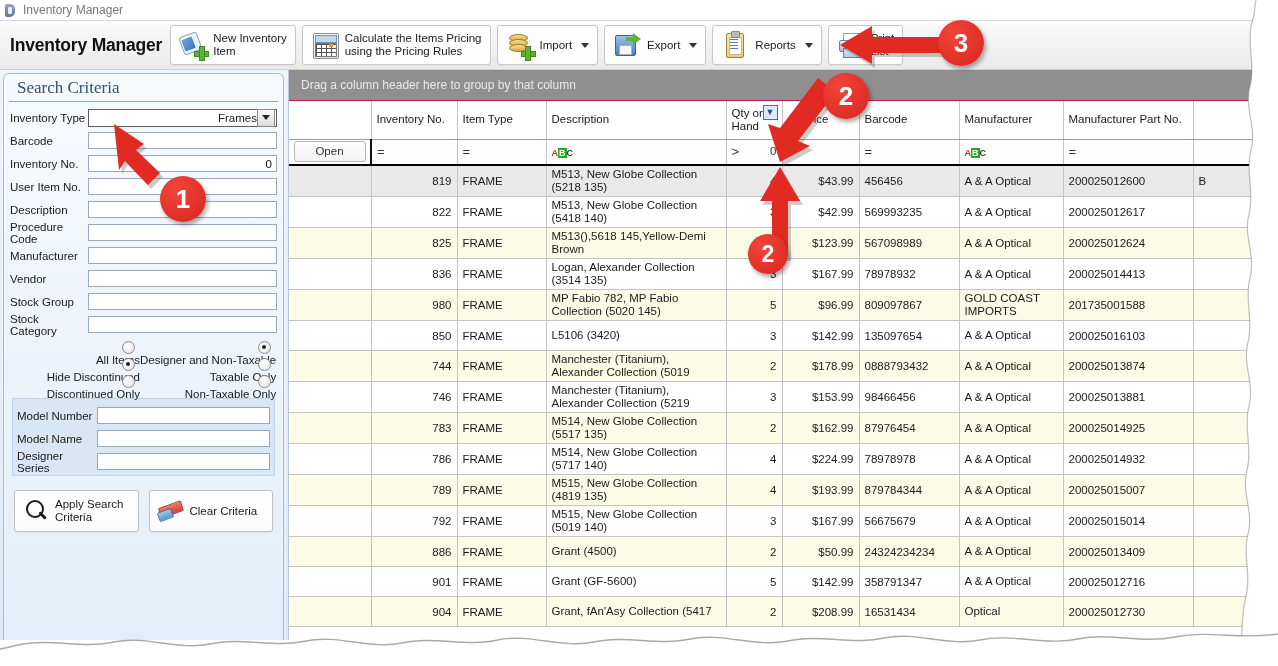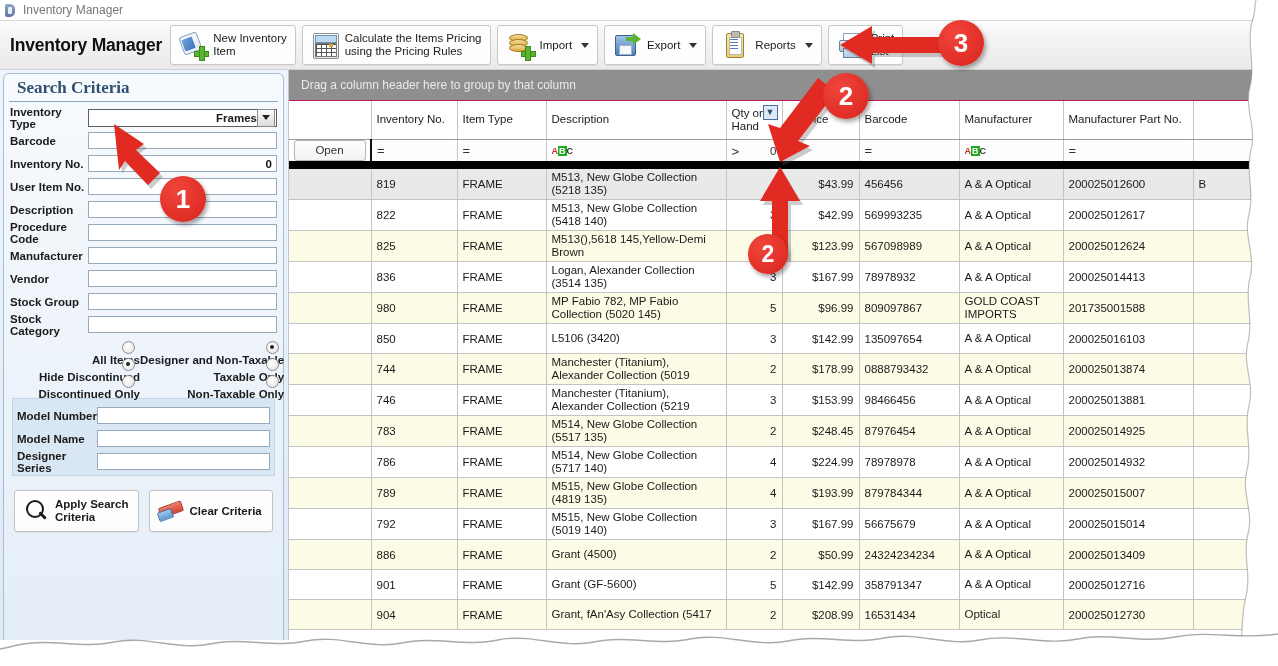--- a/index.html
+++ b/index.html
@@ -187,21 +187,20 @@
     border-right:1px solid #b9c7d6;
     position:relative;
     overflow:hidden;
   }
   .sp-inner{
     margin:3px 4px 0 3px;
     background:linear-gradient(180deg,#f7fafd,#e4edf7);
     border:1px solid #a9bdd2;border-radius:6px 6px 0 0;
     height:100%;
     padding:0;
-    font-weight:bold;
   }
   .sp-head{
     font-size:17px;color:#2f5070;padding:4px 0 3px 8px;
     border-bottom:1.5px solid #8fa8c2;margin:0 5px;
     font-family:"Liberation Serif","DejaVu Serif",serif;
   }
   .frm{padding:5px 6px 0 6px;}
   .row{display:flex;align-items:center;height:21px;margin-bottom:2px;}
   .row label{width:78px;flex:0 0 78px;font-size:11.5px;color:#1a1a1a;}
   .row .fld{
@@ -300,21 +299,21 @@
   th.colman{width:104px;}
   th.colpart{width:130px;}
   th.colextra{width:86px;}
   .filterglyph{
     position:absolute;right:4px;top:4px;width:13px;height:13px;
     border:1px solid #4a6fa5;background:#dfe9f6;
     display:flex;align-items:center;justify-content:center;
     font-size:9px;color:#2b4d7e;line-height:1;
   }
   tr.filterrow td{
-    background:#fdfdfd;height:26px;border-bottom:8px solid #000000;
+    background:#fdfdfd;height:26px;border-bottom:2px solid #000000;
     color:#333;
     border-radius:10px;
   }
   tr.filterrow td.fopen{border-right:2px solid #111;text-align:center;padding:0;}
   .openbtn{
     display:inline-block;width:70px;height:19px;line-height:18px;
     background:linear-gradient(180deg,#fefefe,#f3f3f3);
     border:1px solid #b6b6b6;border-radius:3px;font-size:11.5px;text-align:center;
     cursor:pointer;
   }
@@ -327,21 +326,21 @@
   .opabc .c{color:#333;}
   .opgt{font-size:13px;color:#333;}
   .fqty{text-align:left;position:relative;}
   .fqty .gt{position:absolute;left:5px;top:4px;}
   .fqty .v{position:absolute;right:5px;top:5px;}
 
   tbody td{height:30px;}
   tbody tr.alt td{background:#fbfbe6;}
   tbody tr.sel td{background:#e9e9e9;}
   td.c-open{border-right:2px solid #111;}
-  td.c-inv{}
+  td.c-inv{text-align:right;}
   td.c-price{text-align:right;}
   td.c-qty{text-align:right;}
   td.c-desc{line-height:13px;padding-top:3px;}
   td.c-man{line-height:13px;}
 
   
   .torn-bottom{
     position:absolute;left:0;bottom:0;width:1278px;height:40px;
     pointer-events:none;
   }
@@ -701,21 +700,21 @@
               <td class="c-man">A &amp; A Optical</td>
               <td class="c-part">200025013881</td>
               <td class="c-extra"></td>
             </tr>
             <tr class="alt">
               <td class="c-open"></td>
               <td class="c-inv">783</td>
               <td class="c-type">FRAME</td>
               <td class="c-desc">M514, New Globe Collection (5517 135)</td>
               <td class="c-qty">2</td>
-              <td class="c-price">$248.45</td>
+              <td class="c-price">$162.99</td>
               <td class="c-bar">87976454</td>
               <td class="c-man">A &amp; A Optical</td>
               <td class="c-part">200025014925</td>
               <td class="c-extra"></td>
             </tr>
             <tr>
               <td class="c-open"></td>
               <td class="c-inv">786</td>
               <td class="c-type">FRAME</td>
               <td class="c-desc">M514, New Globe Collection (5717 140)</td>

